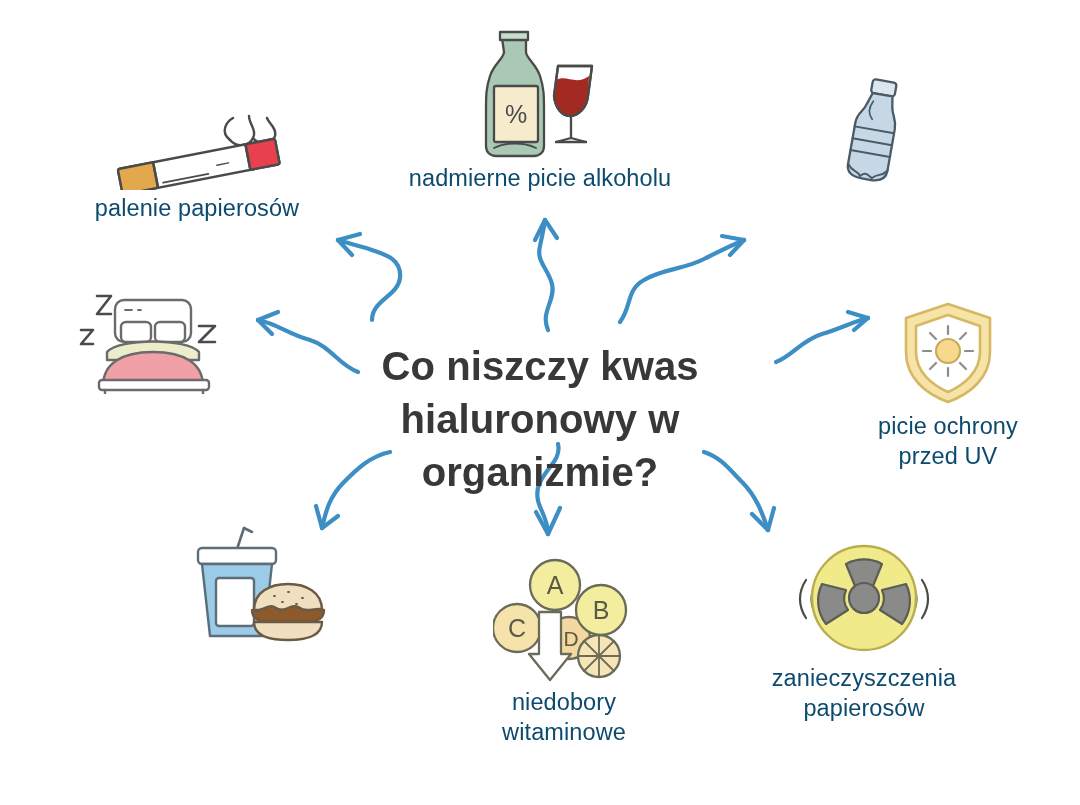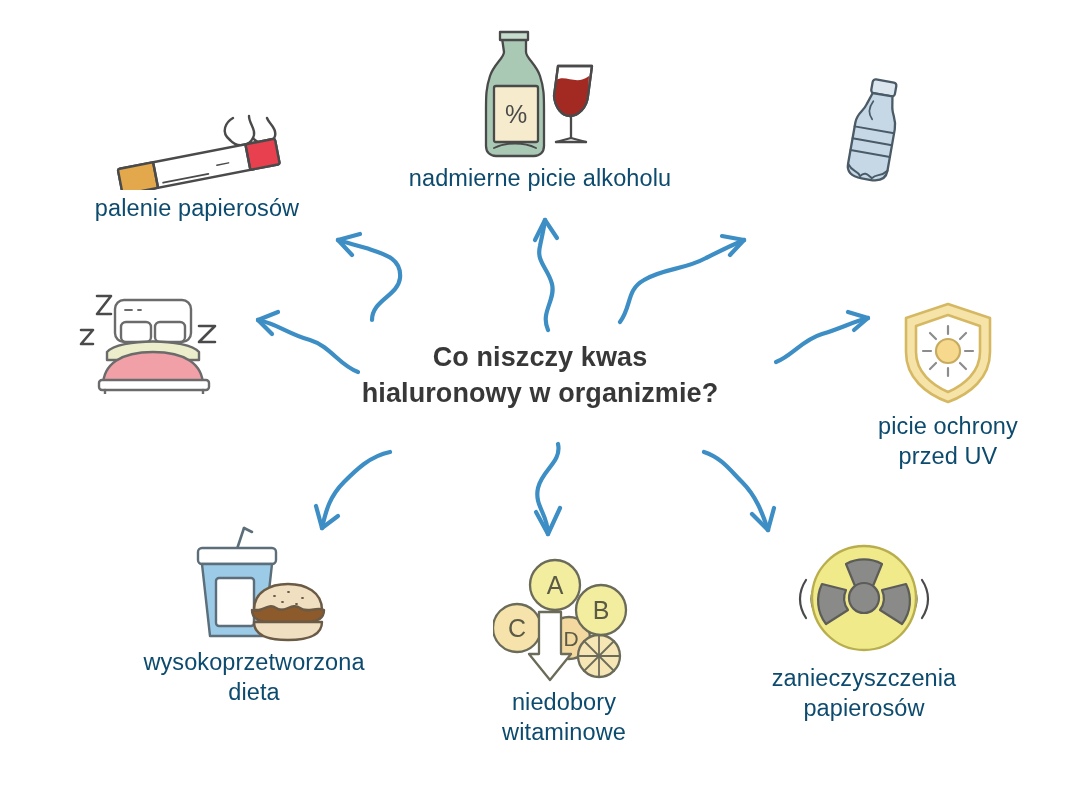--- a/index.html
+++ b/index.html
@@ -46,21 +46,21 @@
     white-space: pre-line;
     letter-spacing: 0.1px;
   }
   #center-title {
     position: absolute;
     left: 300px;
     top: 340px;
     width: 480px;
     text-align: center;
     color: #383838;
-    font-size: 27px;
+    font-size: 40px;
     font-weight: bold;
     line-height: 1.33;
     white-space: pre-line;
     letter-spacing: 0.1px;
   }
 
   
   #node-smoking   { left: 32px;  top: 92px;  width: 330px; justify-content: center; }
   #node-alcohol   { left: 362px; top: 18px;  width: 356px; }
   #node-dehydr    { left: 746px; top: 72px;  width: 258px; }
@@ -259,22 +259,20 @@
         <path d="M76 100 C 76 112, 88 118, 110 118 C 132 118, 144 112, 144 100 Z" fill="#f0dfc0"></path>
         <g stroke="#6b5a45" stroke-width="1.8">
           <path d="M96 74 L 97 74"></path>
           <path d="M110 70 L 111 70"></path>
           <path d="M124 76 L 125 76"></path>
           <path d="M104 80 L 105 80"></path>
           <path d="M118 82 L 119 82"></path>
         </g>
       </g>
     </svg>
-    <div class="node-label">wysokoprzetworzona
-dieta</div>
   </div>
 
   <div class="node" id="node-vitamins">
     <svg class="node-icon" width="142" height="132" viewBox="0 0 142 132" fill="none">
       <g stroke="#6b6b5a" stroke-width="2.3" stroke-linejoin="round" stroke-linecap="round">
 
         <circle cx="76" cy="86" r="21" fill="#f3d9a0"></circle>
 
         <circle cx="106" cy="104" r="21" fill="#f7e6b5"></circle>
         <g stroke="#6b6b5a" stroke-width="1.8">

